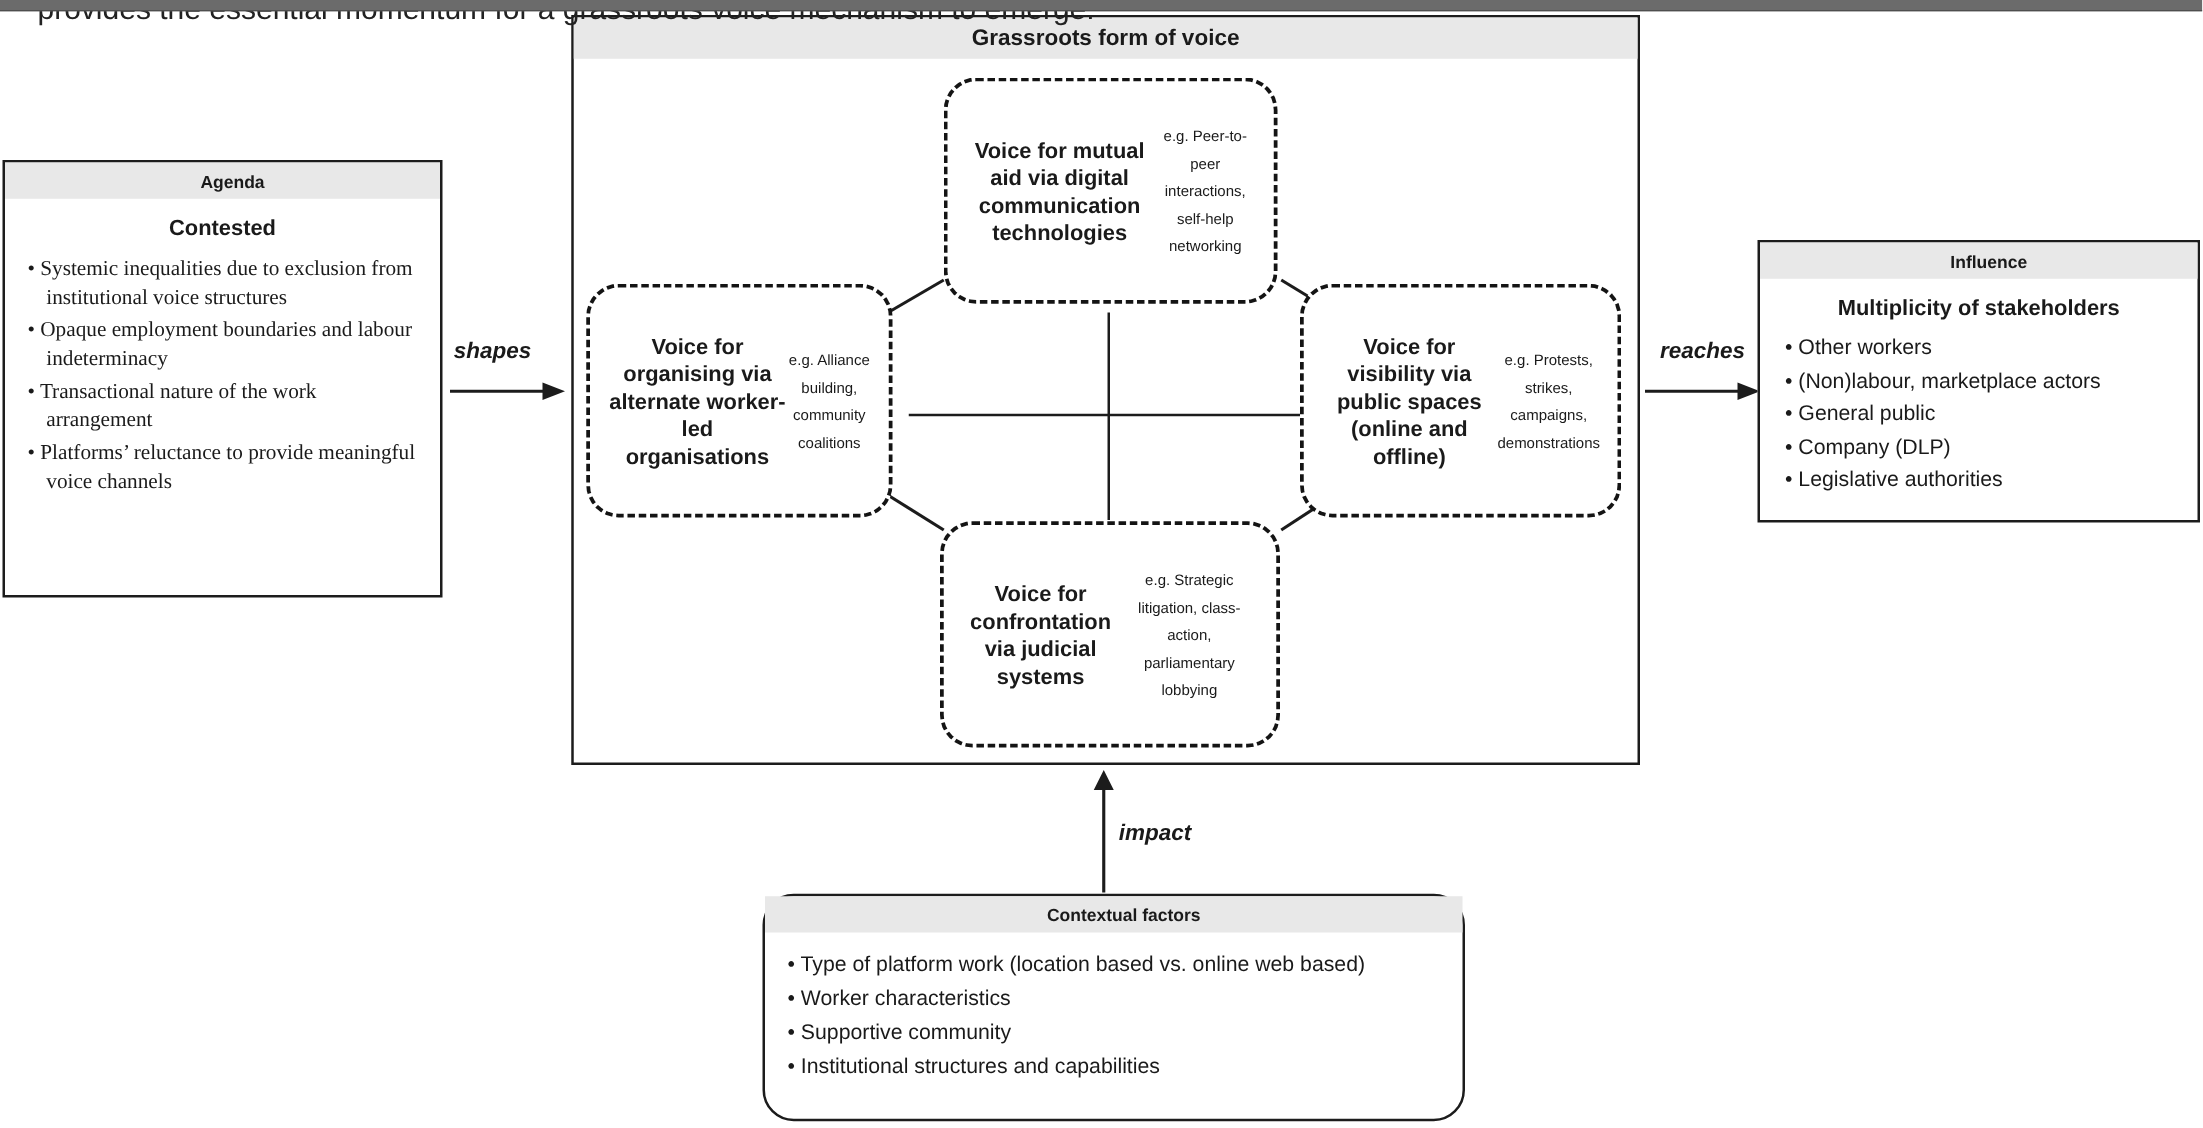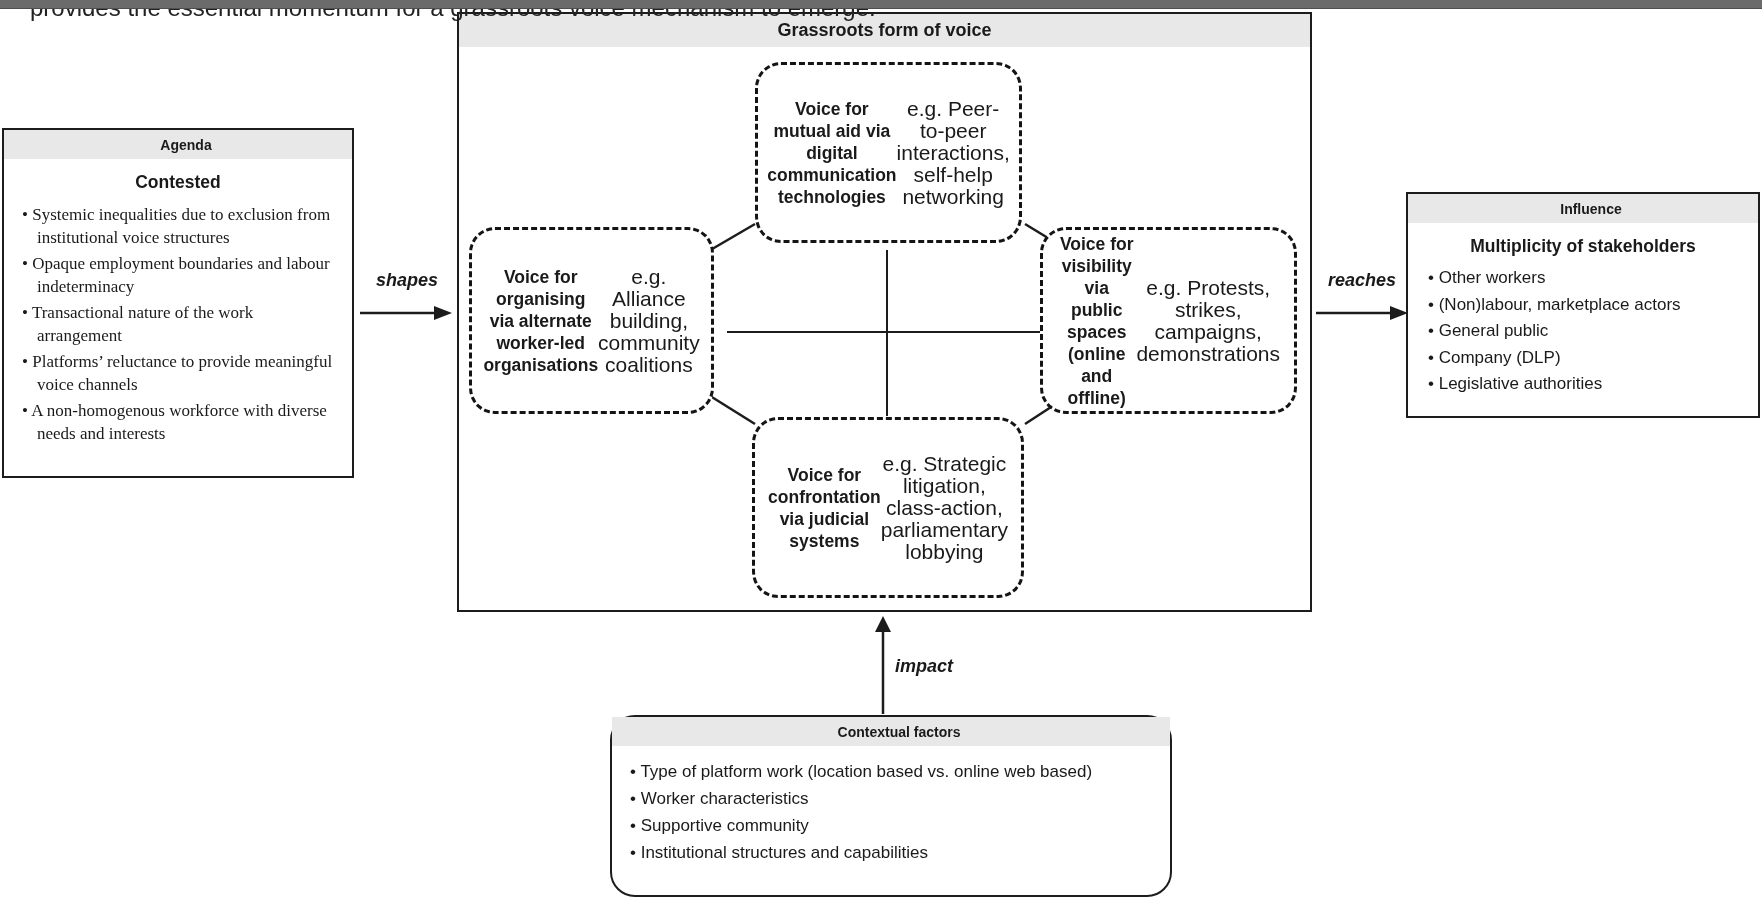--- a/index.html
+++ b/index.html
@@ -46,21 +46,21 @@
   .center-box { position:absolute; left:457px; top:12px; width:855px; height:600px; }
   .center-box .box-header { font-size:18px; padding:6px 4px 6px 4px; }
   
   .node {
     position:absolute; border:3px dashed #141414; border-radius:26px;
     background:#fff; display:flex; flex-direction:row;
     align-items:center; justify-content:center; text-align:center;
     padding:8px 14px; z-index:3;
   }
   .node .node-title { font-weight:bold; font-size:17.5px; line-height:22px; }
-  .node .node-eg { font-size:21px; line-height:22px; }
+  .node .node-eg { font-size:12px; line-height:22px; }
   .connectors { position:absolute; left:0; top:0; z-index:1; }
   
   .arrow-label {
     position:absolute; font-weight:bold; font-style:italic;
     font-size:18px; text-align:center;
   }
   .arrow-svg { position:absolute; }
 </style>
 </head>
 <body>
@@ -71,25 +71,24 @@
   <div class="top-bar"></div>
 
   <div class="box agenda-box" style="left:2px; top:128px; width:352px; height:350px;">
     <div class="box-header">Agenda</div>
     <div class="box-sub">Contested</div>
     <ul class="bullets">
         <li>Systemic inequalities due to exclusion from institutional voice structures</li>
         <li>Opaque employment boundaries and labour indeterminacy</li>
         <li>Transactional nature of the work arrangement</li>
         <li>Platforms’ reluctance to provide meaningful voice channels</li>
-        <li>A non-homogenous workforce with diverse needs and interests</li>
       </ul>
   </div>
 
-  <div class="arrow-label" style="left:357px; top:270px; width:100px;">shapes</div>
+  <div class="arrow-label" style="left:344px; top:270px; width:100px;">shapes</div>
   <svg class="arrow-svg" style="left:358px; top:303px;" width="96" height="20">
     <line x1="2" y1="10" x2="78" y2="10" stroke="#1c1c1c" stroke-width="2.5"></line>
     <polygon points="76,3 94,10 76,17" fill="#1c1c1c"></polygon>
   </svg>
 
   <div class="box center-box">
     <div class="box-header">Grassroots form of voice</div>
 
     <svg class="connectors" width="855" height="600">
       <line x1="268" y1="318" x2="585" y2="318" stroke="#1c1c1c" stroke-width="2"></line>

